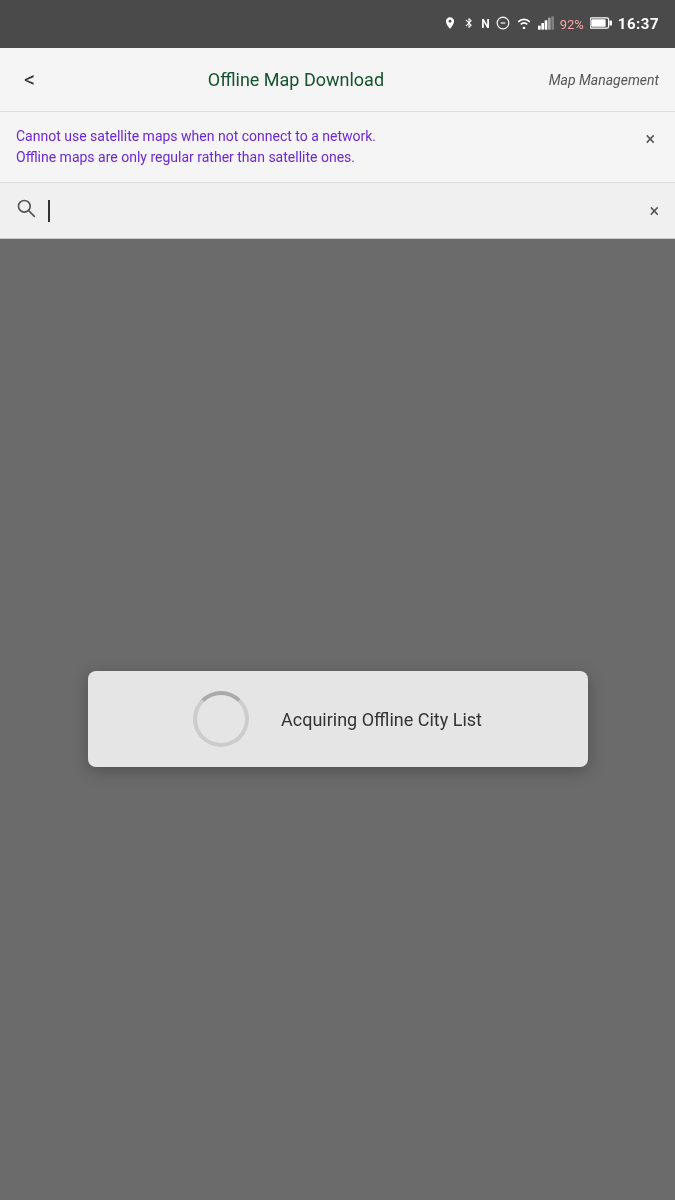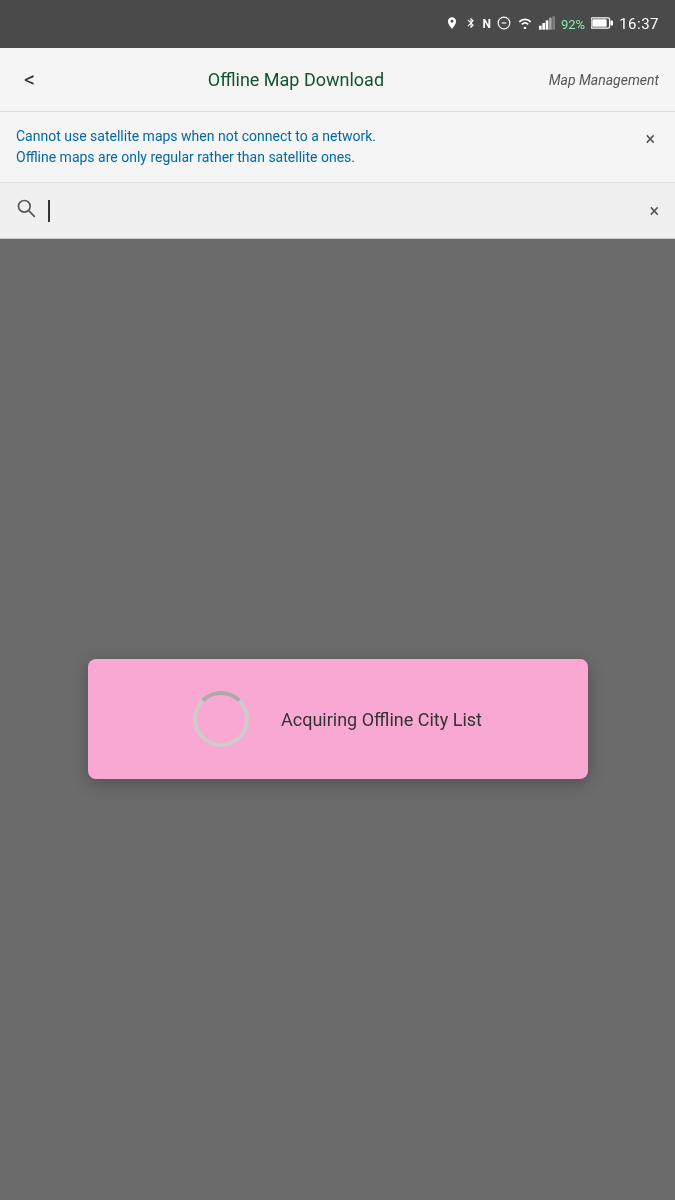--- a/index.html
+++ b/index.html
@@ -26,28 +26,28 @@
     }
 
     .status-icons {
       display: flex;
       align-items: center;
       gap: 6px;
       margin-left: auto;
     }
 
     .status-icon {
-      color: #86efac;
+      color: #fca5a5;
       font-size: 14px;
     }
 
     .status-time {
       color: white;
       font-size: 15px;
-      font-weight: 400;
+      font-weight: 700;
       letter-spacing: 0.5px;
     }
 
     
     .nav-bar {
       width: 100%;
       height: 64px;
       background: #f5f5f5;
       display: flex;
       align-items: center;
@@ -83,21 +83,21 @@
       width: 100%;
       background: #f5f5f5;
       padding: 14px 16px 14px 16px;
       display: flex;
       align-items: flex-start;
       justify-content: space-between;
       border-bottom: 1px solid #ddd;
     }
 
     .warning-text {
-      color: #0369a1;
+      color: #6d28d9;
       font-size: 14px;
       line-height: 1.5;
       flex: 1;
     }
 
     .warning-close {
       color: #555;
       font-size: 18px;
       cursor: pointer;
       padding: 0 4px;
@@ -153,24 +153,24 @@
       height: calc(1200px - 48px - 64px - 72px - 56px);
       background: #6b6b6b;
       position: relative;
       display: flex;
       align-items: center;
       justify-content: center;
     }
 
     
     .loading-card {
-      background: #f9a8d4;
+      background: #e5e5e5;
       border-radius: 8px;
       width: 500px;
-      height: 120px;
+      height: 96px;
       display: flex;
       align-items: center;
       justify-content: center;
       gap: 32px;
       box-shadow: 0 4px 16px rgba(0,0,0,0.25);
       position: absolute;
       top: 50%;
       left: 50%;
       transform: translate(-50%, -50%);
     }

